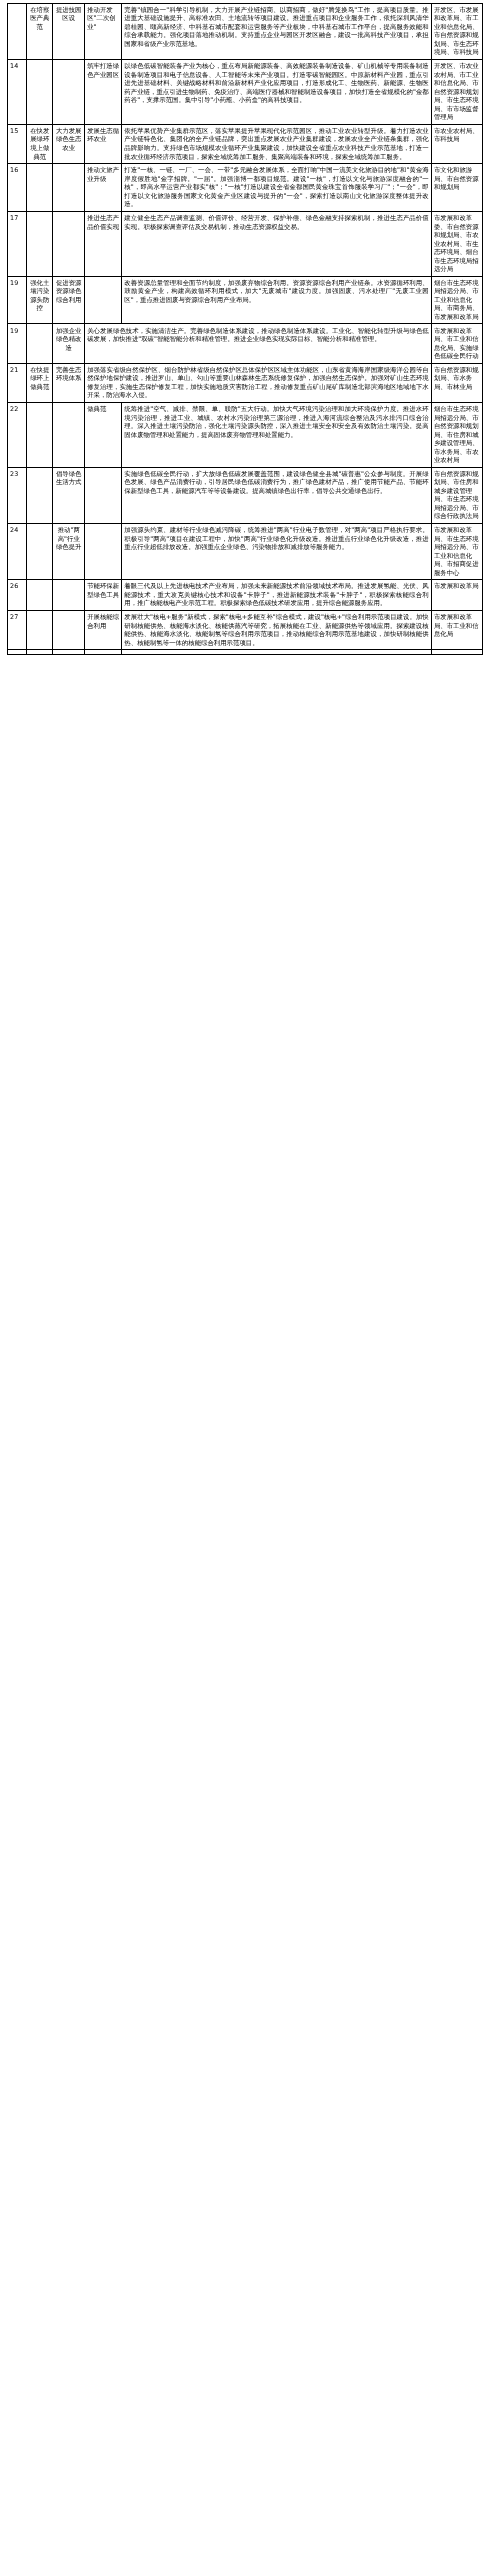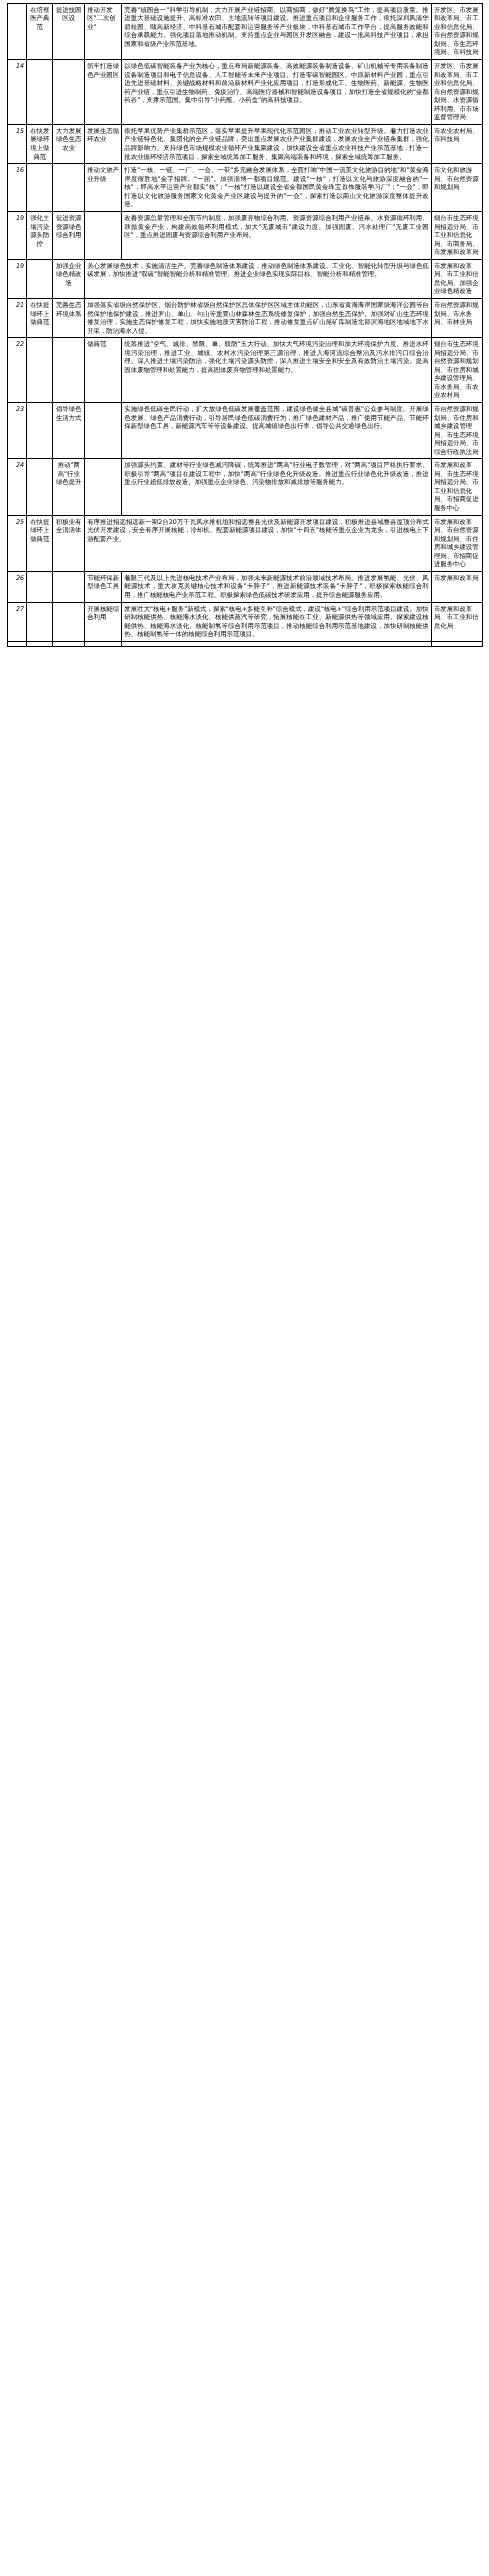--- a/index.html
+++ b/index.html
@@ -26,24 +26,23 @@
     border: 0.7px solid #000;
     vertical-align: top;
     padding: 2.1px 2.1px 2.1px 2.1px;
     font-size: 6.4px;
     line-height: 1.33;
     word-break: break-all;
     overflow-wrap: break-word;
   }
   td.num {
     width: 14px;
-    text-align: right;
+    text-align: left;
     font-size: 6.6px;
     padding-top: 2.8px;
-    font-style: italic;
   }
   td.c1 {
     width: 21px;
     text-align: center;
     font-size: 6.4px;
     letter-spacing: 0;
     line-height: 1.3;
   }
   td.c2 {
     width: 26.5px;
@@ -87,57 +86,65 @@
         <td class="c4 vtop">完善"镇园合一"科学引导机制，大力开展产业链招商、以商招商，做好"腾笼换鸟"工作，提高项目质量。推进重大基础设施提升、高标准农田、土地流转等项目建设。推进重点项目和企业服务工作，依托深圳风清华碧桂园、颐高新经济、中科基石城市配套和运营服务等产业板块，中科基石城市工作平台，提高服务效能和综合承载能力。强化项目落地推动机制。支持重点企业与园区开发区融合，建设一批高科技产业项目，承担国家和省级产业示范基地。</td>
         <td class="c5 vtop">开发区、市发展和改革局、市工业和信息化局、市自然资源和规划局、市生态环境局、市科技局</td>
       </tr>
 
       <tr>
         <td class="num vtop">14</td>
         <td class="c1 vtop"></td>
         <td class="c2 vtop"></td>
         <td class="c3 vtop">筑牢打造绿色产业园区</td>
         <td class="c4 vtop">以绿色低碳智能装备产业为核心，重点布局新能源装备、高效能源装备制造设备、矿山机械等专用装备制造设备制造项目和电子信息设备、人工智能等末来产业项目。打造零碳智能园区。中原新材料产业园，重点引进先进基础材料、关键战略材料和前沿新材料产业化应用项目，打造形成化工、生物医药、新能源、生物医药产业链，重点引进生物制药、免疫治疗、高端医疗器械和智能制造设备项目，加快打造全省规模化的"金都药谷"，支撑示范国。集中引导"小药瓶、小药盒"的高科技项目。</td>
-        <td class="c5 vtop">开发区、市发展和改革局、市工业和信息化局、市自然资源和规划局、水资源循环利用、市市场监督管理局</td>
+        <td class="c5 vtop">开发区、市农业农村局、市工业和信息化局、市自然资源和规划局、市生态环境局、市市场监督管理局</td>
       </tr>
 
       <tr>
         <td class="num vtop">15</td>
         <td class="c1 vtop">在快发展绿环境上做典范</td>
         <td class="c2 vtop">大力发展绿色生态农业</td>
         <td class="c3 vtop">发展生态循环农业</td>
         <td class="c4 vtop">依托苹果优势产业集群示范区，落实苹果提升苹果现代化示范园区，推动工业农业转型升级。着力打造农业产业链特色化、集团化的全产业链品牌，突出重点发展农业产业集群建设，发展农业全产业链条集群，强化品牌影响力。支持绿色市场规模农业循环产业集聚建设，加快建设全省重点农业科技产业示范基地，打造一批农业循环经济示范项目，探索全域统筹加工服务、集聚高端装备和环境，探索全域统筹加工服务。</td>
         <td class="c5 vtop">市农业农村局、市科技局</td>
       </tr>
 
       <tr>
         <td class="num vtop">16</td>
         <td class="c1 vtop"></td>
         <td class="c2 vtop"></td>
         <td class="c3 vtop">推动文旅产业升级</td>
         <td class="c4 vtop">打造"一核、一链、一厂、一会、一带"多元融合发展体系，全面打响"中国一流美文化旅游目的地"和"黄金海岸度假胜地"金字招牌。"一届"。加强淄博一都项目规范。建设"一核"，打造以文化与旅游深度融合的"一核"，即高水平运营产业都实"核"；"一核"打造以建设全省金都国民黄金珠宝首饰服装学习厂"；"一会"，即打造以文化旅游服务国家文化黄金产业区建设与提升的"一会"，探索打造以南山文化旅游深度整体提升改造。</td>
         <td class="c5 vtop">市文化和旅游局、市自然资源和规划局</td>
       </tr>
 
+      <tr>
+        <td class="num vtop">17</td>
+        <td class="c1 vtop"></td>
+        <td class="c2 vtop"></td>
+        <td class="c3 vtop">推进生态产品价值实现</td>
+        <td class="c4 vtop">建立健全生态产品调查监测、价值评价、经营开发、保护补偿、绿色金融支持探索机制，推进生态产品价值实现。积极探索调查评估及交易机制，推动生态资源权益交易。</td>
+        <td class="c5 vtop">市发展和改革委、市自然资源和规划局、市农业农村局、市生态环境局、烟台市生态环境局招远分局</td>
+      </tr>
 
       <tr>
         <td class="num vtop">19</td>
         <td class="c1 vtop">强化土壤污染源头防控</td>
         <td class="c2 vtop">促进资源资源绿色综合利用</td>
         <td class="c3 vtop"></td>
         <td class="c4 vtop">改善资源总量管理和全面节约制度，加强废弃物综合利用。资源资源综合利用产业链条。水资源循环利用、鼓励黄金产业，构建高效循环利用模式，加大"无废城市"建设力度。加强固废、污水处理厂"无废工业园区"，重点推进固废与资源综合利用产业布局。</td>
         <td class="c5 vtop">烟台市生态环境局招远分局、市工业和信息化局、市商务局、市发展和改革局</td>
       </tr>
 
       <tr>
         <td class="num vtop">19</td>
         <td class="c1 vtop"></td>
         <td class="c2 vtop">加强企业绿色精改造</td>
         <td class="c4 vtop" colspan="2">关心发展绿色技术，实施清洁生产。完善绿色制造体系建设，推动绿色制造体系建设。工业化、智能化转型升级与绿色低碳发展，加快推进"双碳"智能智能分析和精准管理。推进企业绿色实现实际目标、智能分析和精准管理。</td>
-        <td class="c5 vtop">市发展和改革局、市工业和信息化局、加强企业绿色精改造</td>
+        <td class="c5 vtop">市发展和改革局、市工业和信息化局、实施绿色低碳全民行动</td>
       </tr>
 
 
       <tr>
         <td class="num vtop">21</td>
         <td class="c1 vtop">在快提绿环上做典范</td>
         <td class="c2 vtop">完善生态环境体系</td>
         <td class="c4 vtop" colspan="2">加强落实省级自然保护区、烟台防护林省级自然保护区总体保护区区域主体功能区，山东省黄海海岸国家级海洋公园等自然保护地保护建设，推进罗山、单山、勾山等重要山林森林生态系统修复保护，加强自然生态保护。加强对矿山生态环境修复治理，实施生态保护修复工程，加快实施地质灾害防治工程，推动修复重点矿山尾矿库制造北部滨海地区地域地下水开采，防治海水入侵。</td>
         <td class="c5 vtop">市自然资源和规划局、市水务局、市林业局</td>
       </tr>
@@ -162,27 +169,20 @@
 
       <tr>
         <td class="num vtop">24</td>
         <td class="c1 vtop"></td>
         <td class="c2 vtop">推动"两高"行业绿色提升</td>
         <td class="c3 vtop"></td>
         <td class="c4 vtop">加强源头约束、建材等行业绿色减污降碳，统筹推进"两高"行业电子数管理，对"两高"项目严格执行要求。积极引导"两高"项目在建设工程中，加快"两高"行业绿色化升级改造。推进重点行业绿色化升级改造，推进重点行业超低排放改造。加强重点企业绿色、污染物排放和减排放等服务能力。</td>
         <td class="c5 vtop">市发展和改革局、市生态环境局招远分局、市工业和信息化局、市招商促进服务中心</td>
       </tr>
 
-      <tr>
-        <td class="num vtop">25</td>
-        <td class="c1 vtop">在快提绿环上做典范</td>
-        <td class="c2 vtop">积极业有全消活体</td>
-        <td class="c4 vtop" colspan="2">有序推进招远招远新一期2台20万千瓦风水推机组和招远整县光伏及新能源开发项目建设，积极推进县域整县屋顶分布式光伏开发建设，安全有序开展核能，冷却机、配套新能源项目建设，加快"十四五"核能等重点企业为龙头，引进核电上下游配套产业。</td>
-        <td class="c5 vtop">市发展和改革局、市自然资源和规划局、市住房和城乡建设管理局、市招商促进服务中心</td>
-      </tr>
 
       <tr>
         <td class="num vtop">26</td>
         <td class="c1 vtop"></td>
         <td class="c2 vtop"></td>
         <td class="c3 vtop">节能环保新型绿色工具</td>
         <td class="c4 vtop">着眼三代及以上先进核电技术产业布局，加强未来新能源技术前沿领域技术布局。推进发展氢能、光伏、风能源技术，重大攻克关键核心技术和设备"卡脖子"，推进新能源技术装备"卡脖子"，积极探索核能综合利用，推广核能核电产业示范工程。积极探索绿色低碳技术研发应用，提升综合能源服务应用。</td>
         <td class="c5 vtop">市发展和改革局</td>
       </tr>
 

